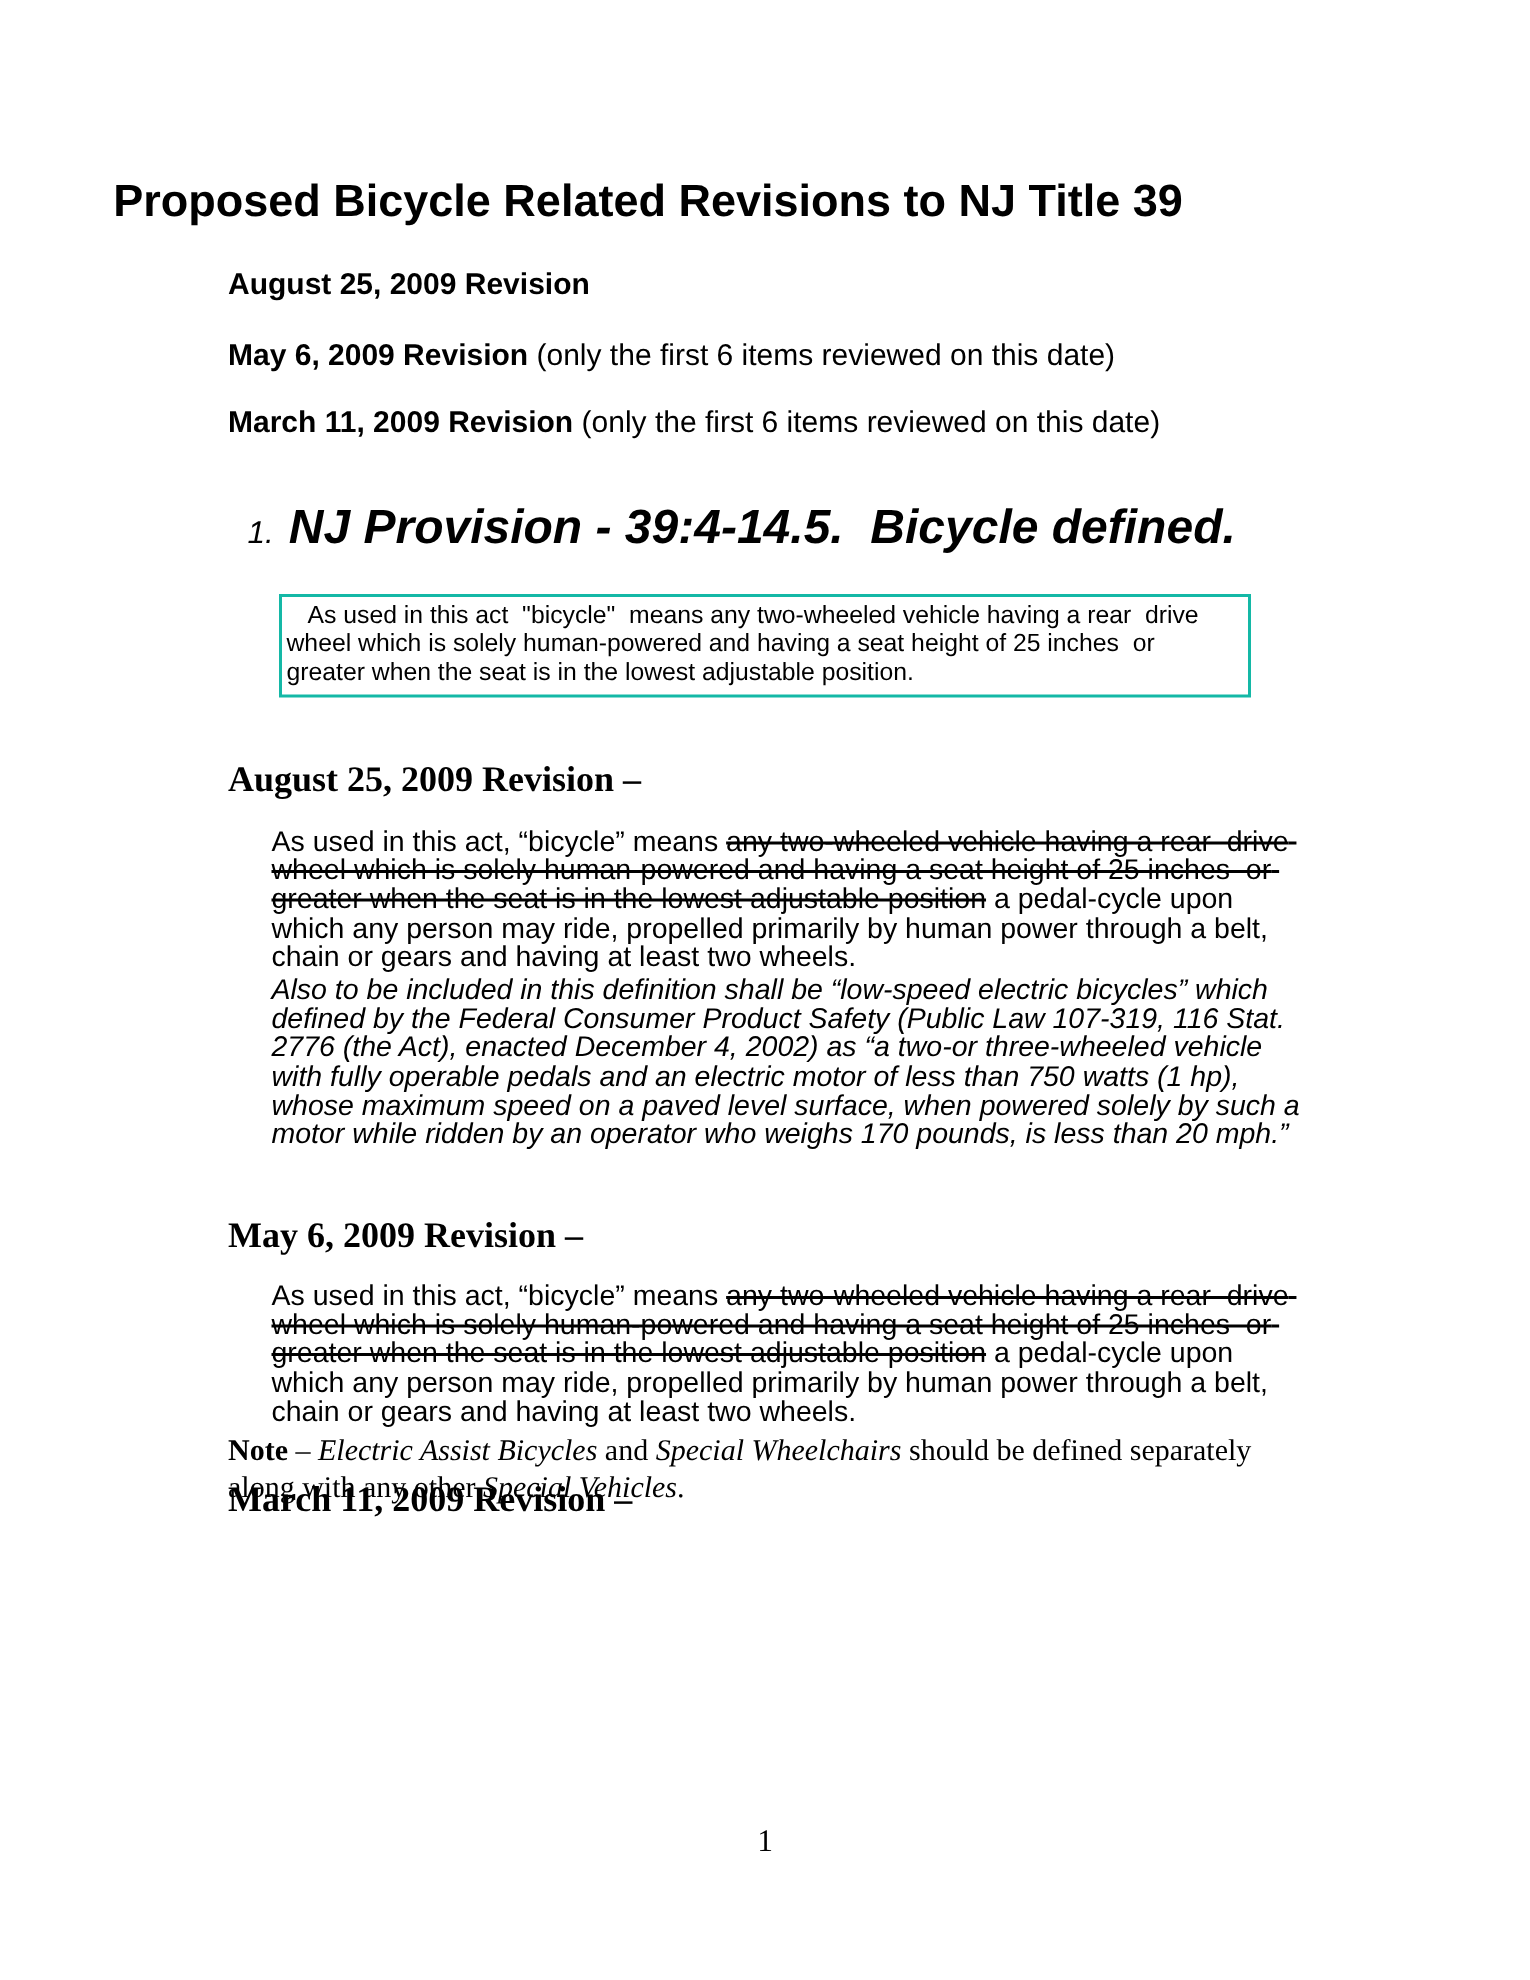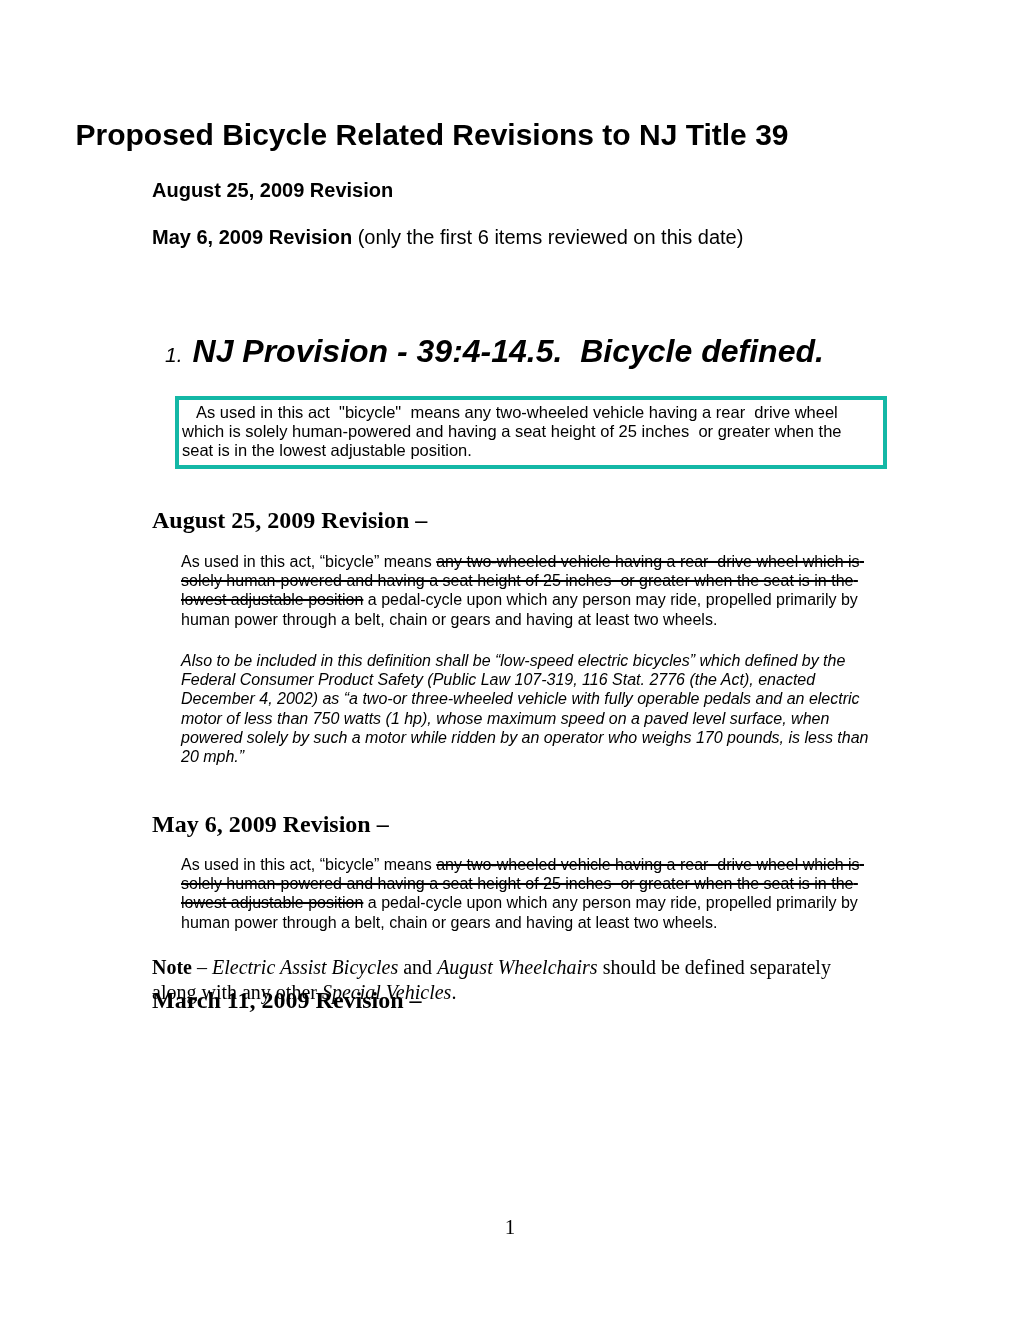--- a/index.html
+++ b/index.html
@@ -50,23 +50,23 @@
   .sec-title {
     font-size: 32px;
     font-weight: bold;
     font-style: italic;
     text-decoration-thickness: 2px;
     text-underline-offset: 4px;
   }
 
   
   .statute-box {
-    left: 175px; top: 396px;
-    width: 712px;
-    border: 4px solid #14b8a6;
+    left: 186px; top: 396px;
+    width: 648px;
+    border: 2px solid #14b8a6;
     box-sizing: border-box;
     padding: 3px 6px 5px 3px;
   }
   .statute-box p {
     margin: 0;
     font-size: 16.5px;
     line-height: 19px;
     white-space: pre-wrap;
     text-indent: 14px;
   }
@@ -82,21 +82,21 @@
   }
   .h-aug { top: 509px; }
   .h-may { top: 813px; }
   .h-mar { top: 989px; }
 
   
   .body-para {
     left: 181px;
     width: 694px;
     margin: 0;
-    font-size: 16px;
+    font-size: 19px;
     line-height: 19.2px;
     white-space: pre-wrap;
   }
   .p-aug { top: 552px; }
   .p-electric { top: 651px; font-style: italic; }
   .p-may { top: 855px; }
   .p-mar { top: 1094px; }
   .strike { text-decoration: line-through; text-decoration-thickness: 1.5px; }
 
   
@@ -124,37 +124,38 @@
 <body>
 
 <div class="page">
 
   <div class="abs doc-title">Proposed Bicycle Related Revisions to NJ Title 39</div>
 
   <div class="abs rev-line rev-1"><span class="b">August 25, 2009 Revision</span><span></span></div>
 
   <div class="abs rev-line rev-2"><span class="b">May 6, 2009 Revision</span><span> (only the first 6 items reviewed on this date)</span></div>
 
+  <div class="abs rev-line rev-3"><span class="b">March 11, 2009 Revision</span><span> (only the first 6 items reviewed on this date)</span></div>
 
   <div class="abs sec-heading"><span class="sec-num">1.</span><span class="sec-title">NJ Provision - 39:4-14.5.  Bicycle defined.</span></div>
 
   <div class="abs statute-box">
       <p>As used in this act  "bicycle"  means any two-wheeled vehicle having a rear  drive wheel which is solely human-powered and having a seat height of 25 inches  or greater when the seat is in the lowest adjustable position.</p>
     </div>
 
   <div class="abs serif-heading h-aug">August 25, 2009 Revision –</div>
 
   <p class="abs body-para p-aug"><span>As used in this act, “bicycle” means </span><span class="strike">any two-wheeled vehicle having a rear  drive wheel which is solely human-powered and having a seat height of 25 inches  or greater when the seat is in the lowest adjustable position</span><span> a pedal-cycle upon which any person may ride, propelled primarily by human power through a belt, chain or gears and having at least two wheels.</span></p>
 
   <p class="abs body-para p-electric">Also to be included in this definition shall be “low-speed electric bicycles” which defined by the Federal Consumer Product Safety (Public Law 107-319, 116 Stat. 2776 (the Act), enacted December 4, 2002) as “a two-or three-wheeled vehicle with fully operable pedals and an electric motor of less than 750 watts (1 hp), whose maximum speed on a paved level surface, when powered solely by such a motor while ridden by an operator who weighs 170 pounds, is less than 20 mph.”</p>
 
   <div class="abs serif-heading h-may">May 6, 2009 Revision –</div>
 
   <p class="abs body-para p-may"><span>As used in this act, “bicycle” means </span><span class="strike">any two-wheeled vehicle having a rear  drive wheel which is solely human-powered and having a seat height of 25 inches  or greater when the seat is in the lowest adjustable position</span><span> a pedal-cycle upon which any person may ride, propelled primarily by human power through a belt, chain or gears and having at least two wheels.</span></p>
 
-  <p class="abs note-para"><span class="b">Note</span><span> – </span><span class="i">Electric Assist Bicycles</span><span> and </span><span class="i">August Wheelchairs</span><span> should be defined separately along with any other </span><span class="i">Special Vehicles</span><span>.</span></p>
+  <p class="abs note-para"><span class="b">Note</span><span> – </span><span class="i">Electric Assist Bicycles</span><span> and </span><span class="i">Special Wheelchairs</span><span> should be defined separately along with any other </span><span class="i">Special Vehicles</span><span>.</span></p>
 
   <div class="abs serif-heading h-mar">March 11, 2009 Revision –</div>
 
 
   <div class="abs page-number">1</div>
 
 </div>
 
 </body></html>

